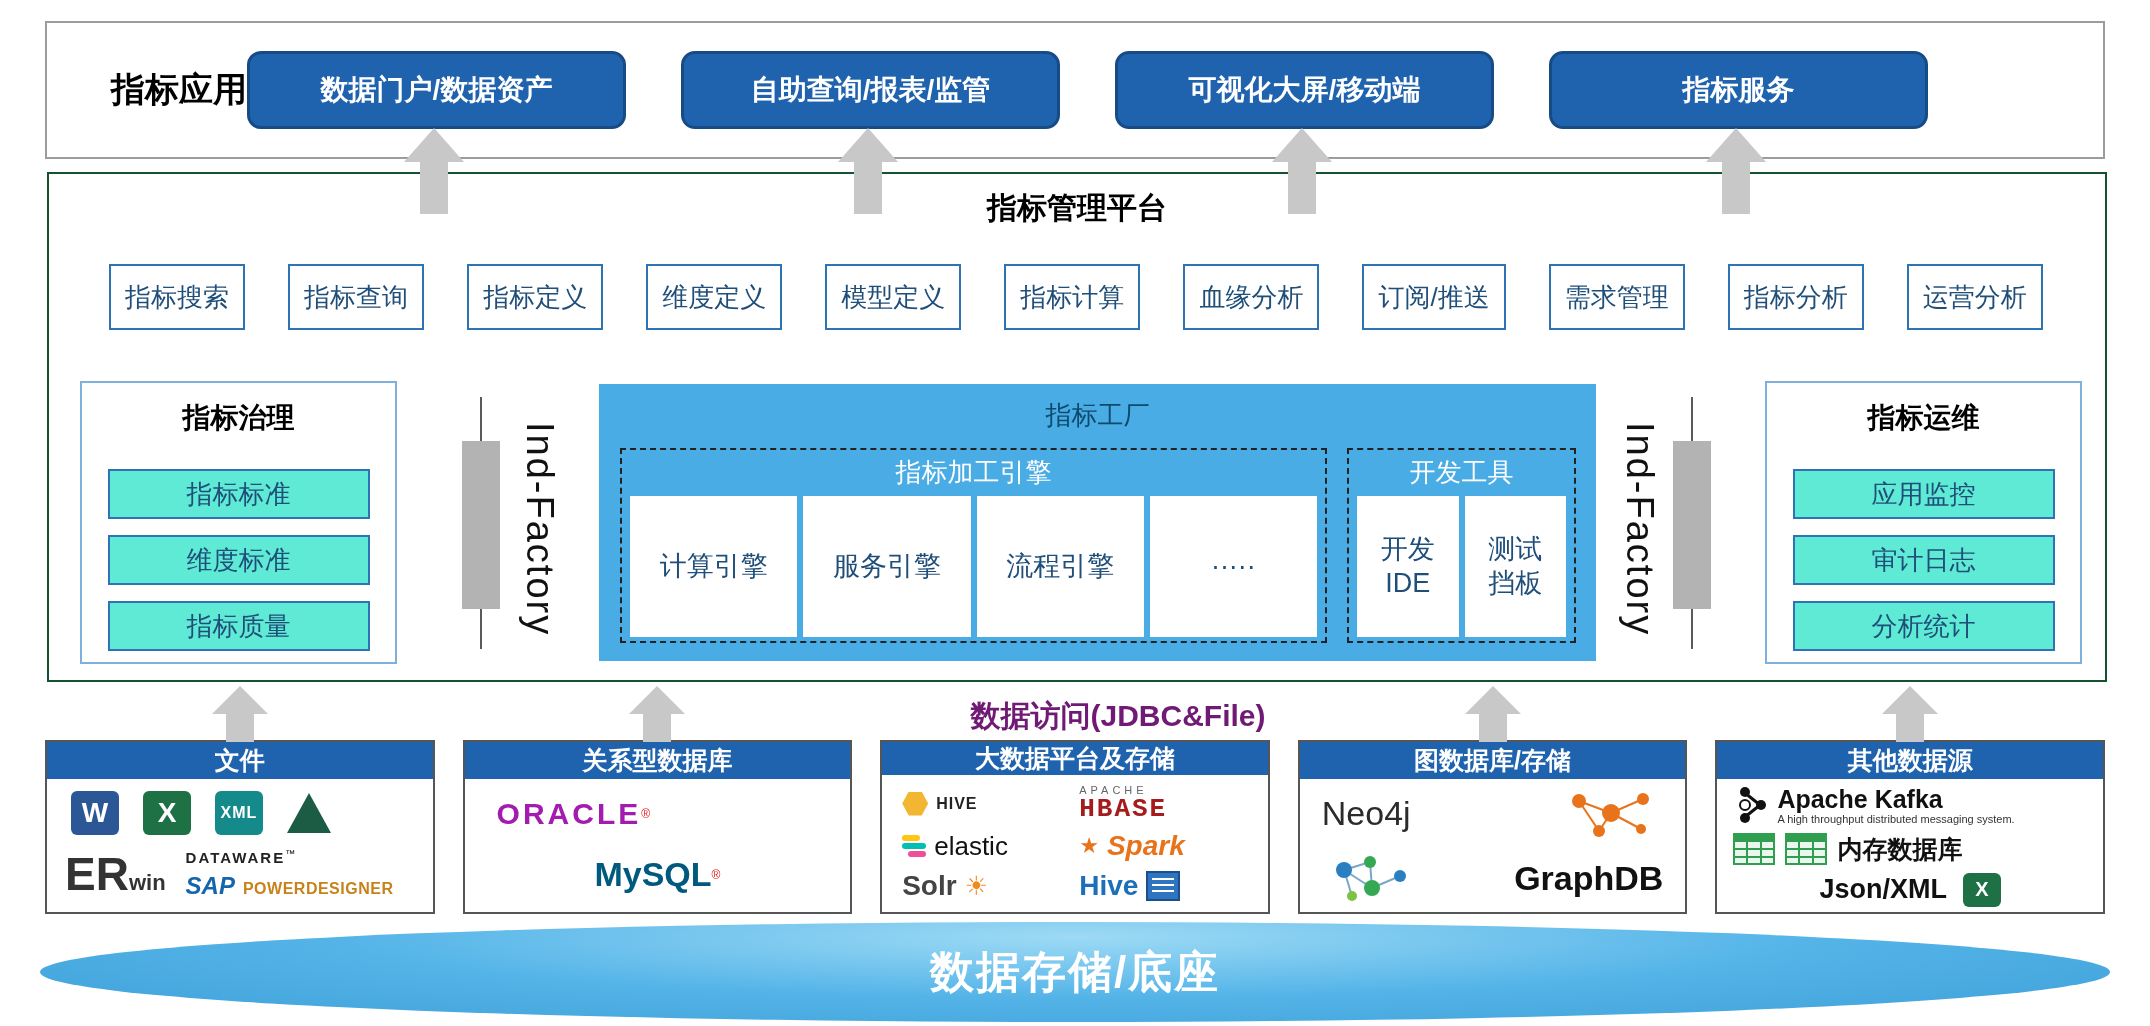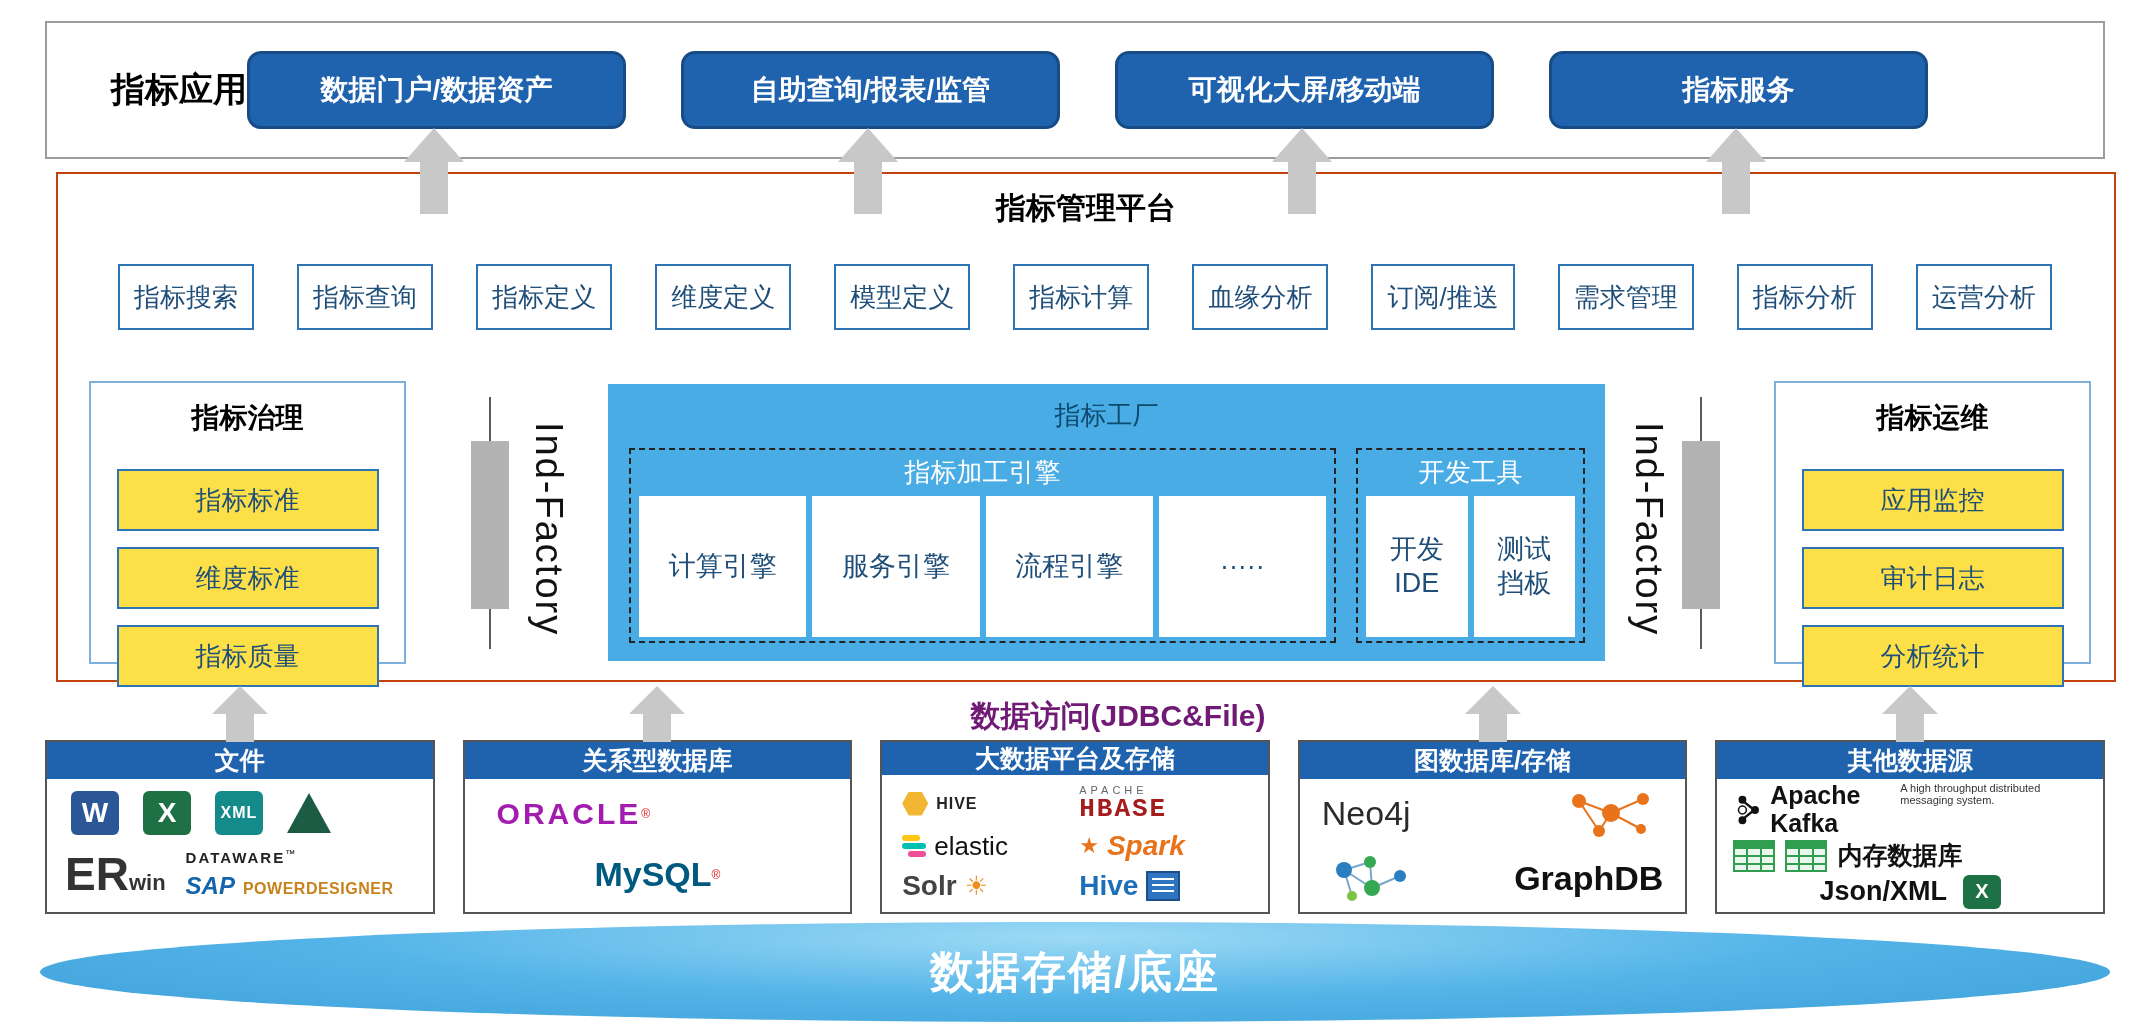--- a/index.html
+++ b/index.html
@@ -30,42 +30,42 @@
   .arrow-up .head { width:0; height:0; border-left:30px solid transparent; border-right:30px solid transparent; border-bottom:34px solid #c8c8c8; }
   .arrow-up .shaft { width:28px; background:#c8c8c8; }
   .top-arrow { top:128px; width:60px; }
   .top-arrow .shaft { height:52px; }
   .bot-arrow { top:686px; width:56px; }
   .bot-arrow .head { border-left-width:28px; border-right-width:28px; border-bottom-width:28px; }
   .bot-arrow .shaft { height:28px; }
 
   
   .platform {
-    position:absolute; left:56px; top:172px; width:2060px; height:510px;
-    border:2px solid #c2410c; background:#fff;
+    position:absolute; left:47px; top:172px; width:2060px; height:510px;
+    border:2px solid #14532d; background:#fff;
   }
   .platform-title { position:absolute; top:14px; left:0; right:0; text-align:center; font-size:30px; font-weight:bold; color:#000; }
   .module-row { position:absolute; top:90px; left:60px; right:62px; display:flex; justify-content:space-between; gap:12px; }
   .module {
     min-width:136px; height:66px; border:2px solid #2e74b5; background:#fff;
     color:#1f4e79; font-size:26px; display:flex; align-items:center; justify-content:center;
     padding:0 14px;
   }
 
   .side-panel {
     position:absolute; top:207px; width:317px; height:283px;
     border:2px solid #7fafdc; background:#fff;
     display:flex; flex-direction:column; align-items:center;
   }
   .gov-panel { left:31px; }
   .ops-panel { left:1716px; }
   .panel-title { margin-top:16px; font-size:28px; font-weight:bold; color:#000; }
   .panel-items { margin-top:32px; display:flex; flex-direction:column; gap:16px; }
   .panel-item {
-    width:262px; height:62px; border:2px solid #2e74b5; background:#fde047;
+    width:262px; height:50px; border:2px solid #2e74b5; background:#5eead4;
     color:#1f4e79; font-size:26px; display:flex; align-items:center; justify-content:center;
   }
 
   .vline { position:absolute; width:2px; background:#5a5a5a; top:223px; height:252px; }
   .vline.l { left:431px; } .vline.r { left:1642px; }
   .vbar { position:absolute; width:38px; background:#b3b3b3; top:267px; height:168px; }
   .vbar.l { left:413px; } .vbar.r { left:1624px; }
 
   .vtext {
     position:absolute; top:226px; height:258px; width:64px;
@@ -152,21 +152,21 @@
 
   
   .graph-body { padding:2px 22px; }
   .graph-row { display:flex; align-items:center; justify-content:space-between; }
   .neo4j { font-size:34px; color:#2b2b2b;text-align:right; }
   .graphdb { font-size:34px; font-weight:bold; color:#111; }
 
   
   .other-body { padding:2px 16px; }
   .kafka-row { gap:10px; }
-  .kafka-texts { display:flex; flex-direction:row; line-height:1.1; }
+  .kafka-texts { display:flex; flex-direction:column; line-height:1.1; }
   .kafka-name { font-size:25px; font-weight:bold; color:#111; }
   .kafka-tag { font-size:11px; color:#333; }
   .mem-row { gap:10px; justify-content:flex-start; }
   .memdb { font-size:25px; font-weight:bold; color:#111; }
   .json-row { gap:16px; justify-content:center; }
   .jsonxml { font-size:27px; font-weight:bold; color:#111; }
 
   
   .base-ellipse {
     position:absolute; left:40px; top:922px; width:2070px; height:100px;

